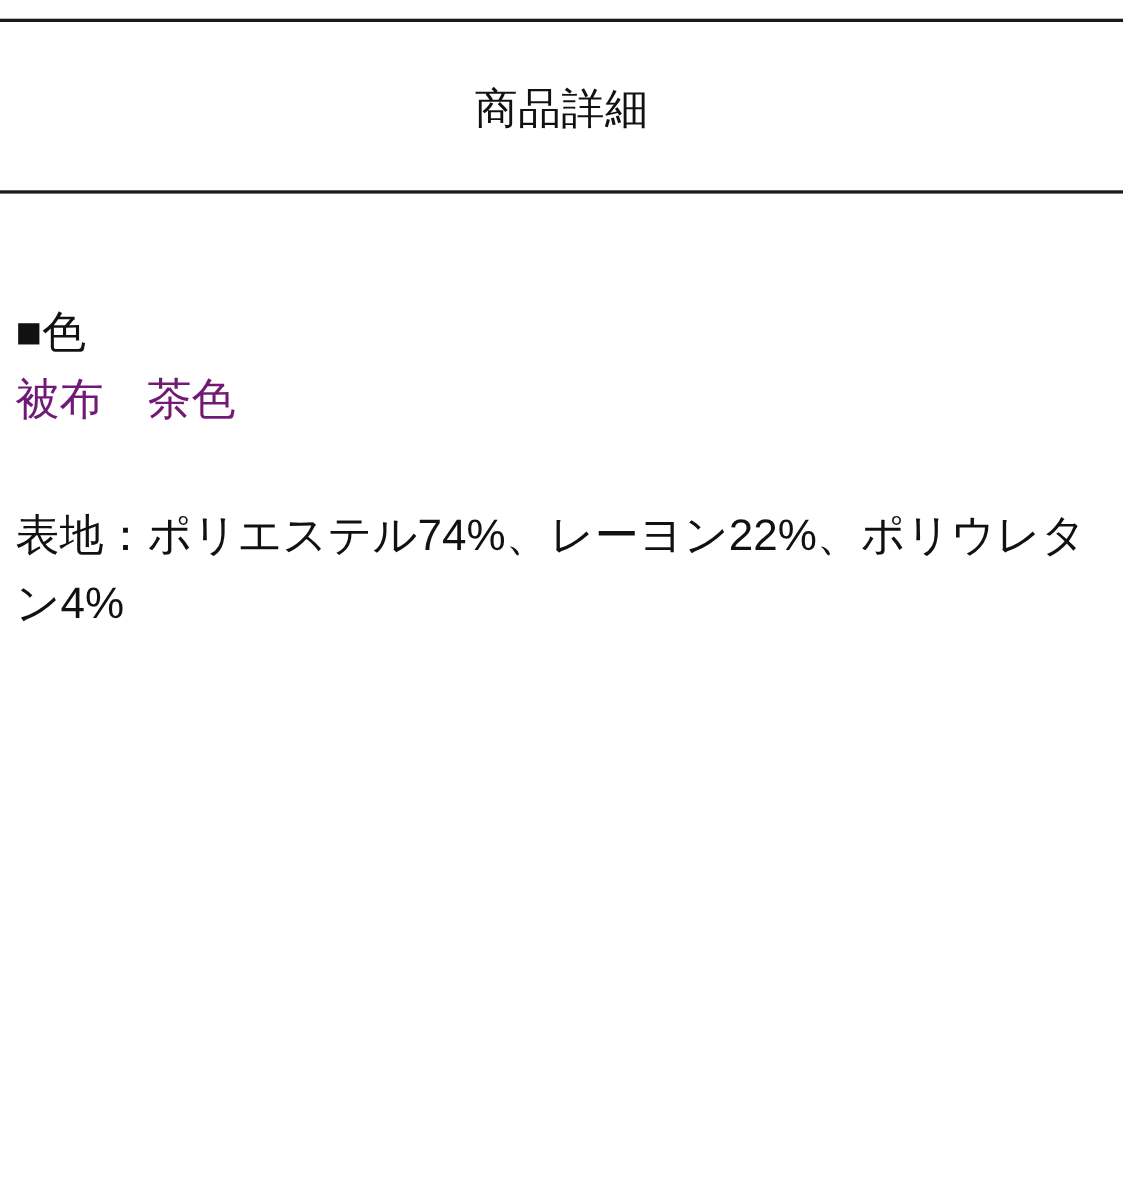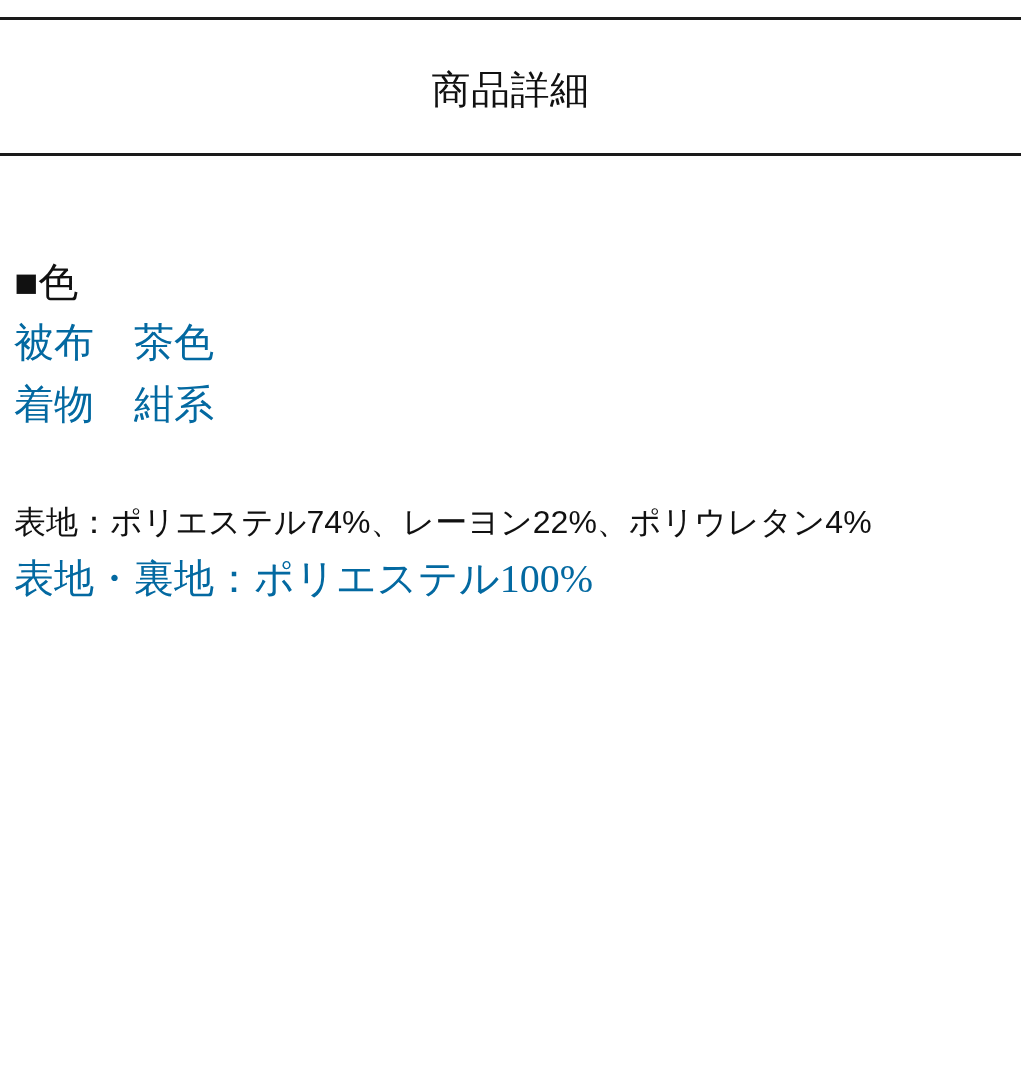--- a/index.html
+++ b/index.html
@@ -23,21 +23,21 @@
   }
   .rule {
     height: 3px;
     background: #1a1a1a;
     width: 100%;
   }
   .rule-top {
     margin-top: 17px;
   }
   .title-block {
-    padding: 8px;
+    padding: 18px;
   }
   .doc-title {
     text-align: center;
     font-size: 39px;
     line-height: 1;
     padding: 42px 0 36px 0;
     letter-spacing: 0.5px;
     font-weight: 400;
     color: #111111;
   }
@@ -52,29 +52,28 @@
     font-size: 40px;
     line-height: 1.5;
     font-weight: 400;
     color: #111111;
     white-space: pre;
   }
   .line {
     font-size: 40px;
     line-height: 1.55;
     font-weight: 400;
-    color: #0369a1;
+    color: #701a75;
     white-space: pre-wrap;
-    font-family: Liberation Serif, serif;
   }
   .spacer {
     height: 62px;
   }
   .wrap-line {
-    font-size: 32px;
+    font-size: 40px;
     line-height: 1.55;
     color: #111111;
     white-space: pre-wrap;
     word-break: break-all;
   }
 </style>
 </head>
 <body>
 
 <div class="page">
@@ -85,24 +84,22 @@
     <div class="doc-title">商品詳細</div>
   </div>
 
   <div class="rule"></div>
 
   <div class="body-area">
 
     <div class="section">
       <div class="section-heading">■色</div>
       <div class="line">被布　茶色</div>
-      <div class="line">着物　紺系</div>
     </div>
 
     <div class="spacer"></div>
 
     <div class="section">
       <div class="wrap-line">表地：ポリエステル74%、レーヨン22%、ポリウレタン4%</div>
-      <div class="line">表地・裏地：ポリエステル100%</div>
     </div>
 
   </div>
 </div>
 
 </body></html>

